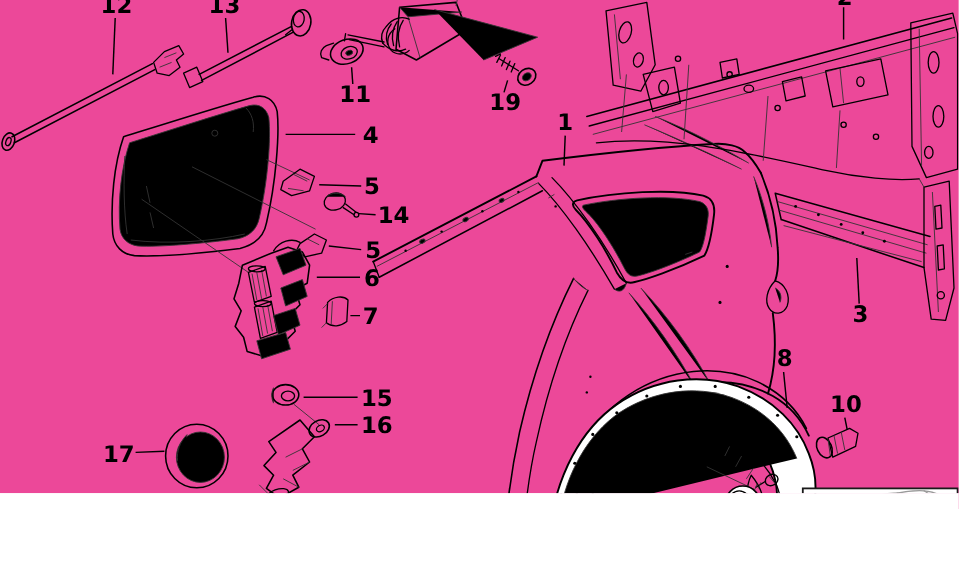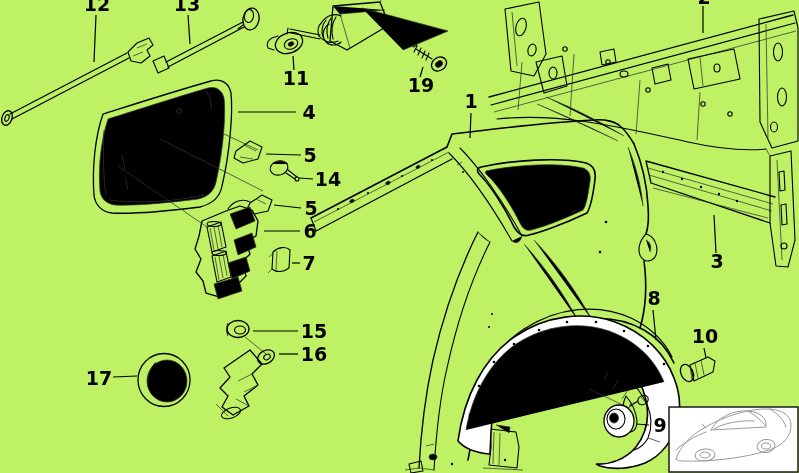--- a/index.html
+++ b/index.html
@@ -1,16 +1,16 @@
 <!DOCTYPE html>
 <html><head>
 <meta charset="utf-8">
 <style>
   html,body{margin:0;padding:0;background:#fff;}
-  #stage{position:relative;width:799px;height:473px;background:#bef264;overflow:hidden;}
+  #stage{position:relative;width:799px;height:411px;background:#ec4899;overflow:hidden;}
   svg{display:block;}
   .ln{fill:none;stroke:#000;stroke-width:1.1;stroke-linecap:round;stroke-linejoin:round;}
   .thick{stroke-width:1.6;}
   .med{stroke-width:1.3;}
   .thin{stroke-width:0.75;stroke:#333;}
   .leader{stroke:#000;stroke-width:1.2;}
   .callout{font-family:"DejaVu Sans","Liberation Sans",sans-serif;font-weight:bold;font-size:19px;fill:#000;}
   .thumb{fill:none;stroke:#9a9a9a;stroke-width:1;stroke-linecap:round;stroke-linejoin:round;}
 </style>
 </head>

